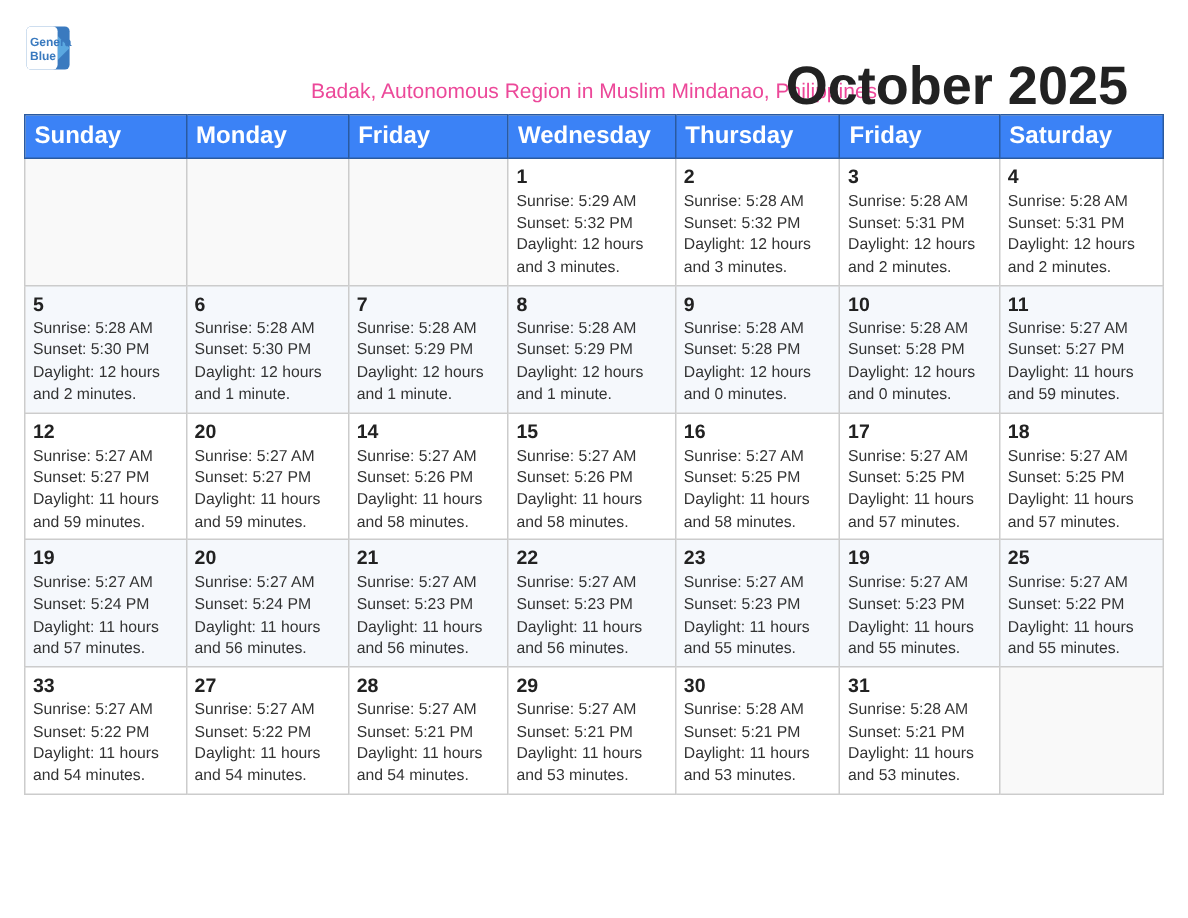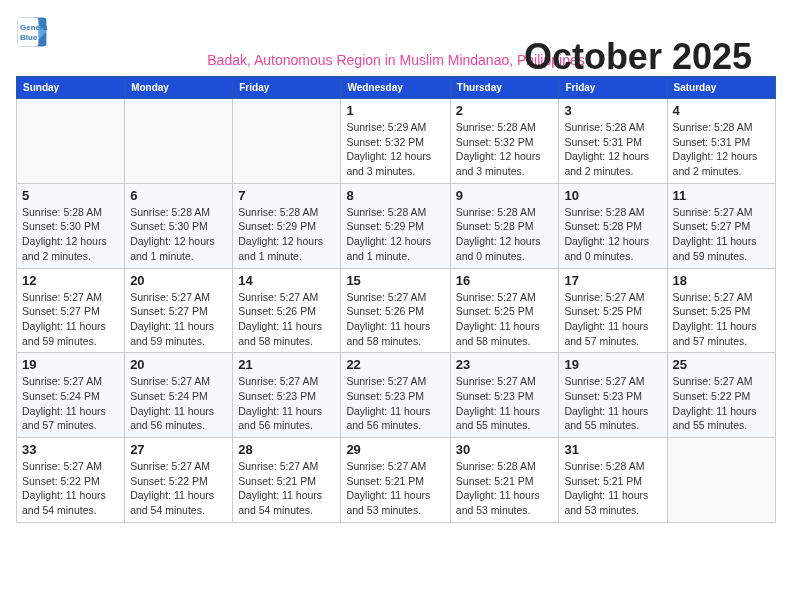--- a/index.html
+++ b/index.html
@@ -40,25 +40,25 @@
     .top-area {
       position: relative;
       margin-bottom: 6px;
     }
     table {
       width: 100%;
       border-collapse: collapse;
       font-size: 11px;
     }
     thead th {
-      background-color: #1d4ed8;
+      background-color: #3b82f6;
       color: #fff;
       text-align: left;
       padding: 5px 6px;
-      font-size: 10px;
+      font-size: 16px;
       font-weight: bold;
       border: 1px solid #2a5a9f;
     }
     tbody td {
       border: 1px solid #ccc;
       vertical-align: top;
       padding: 4px 5px;
       width: 113px;
       min-height: 70px;
       background: #fff;

